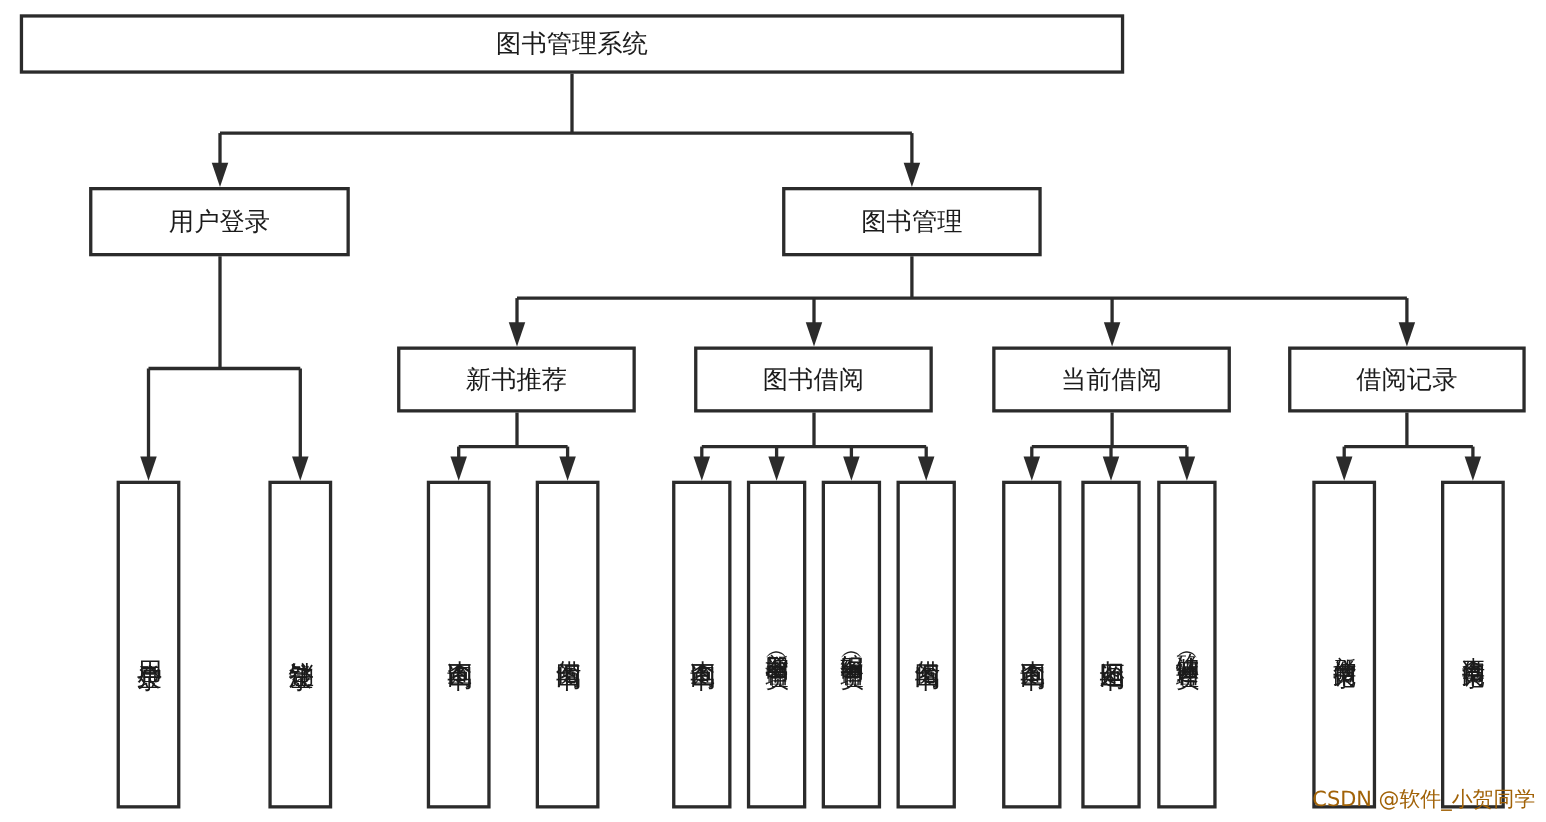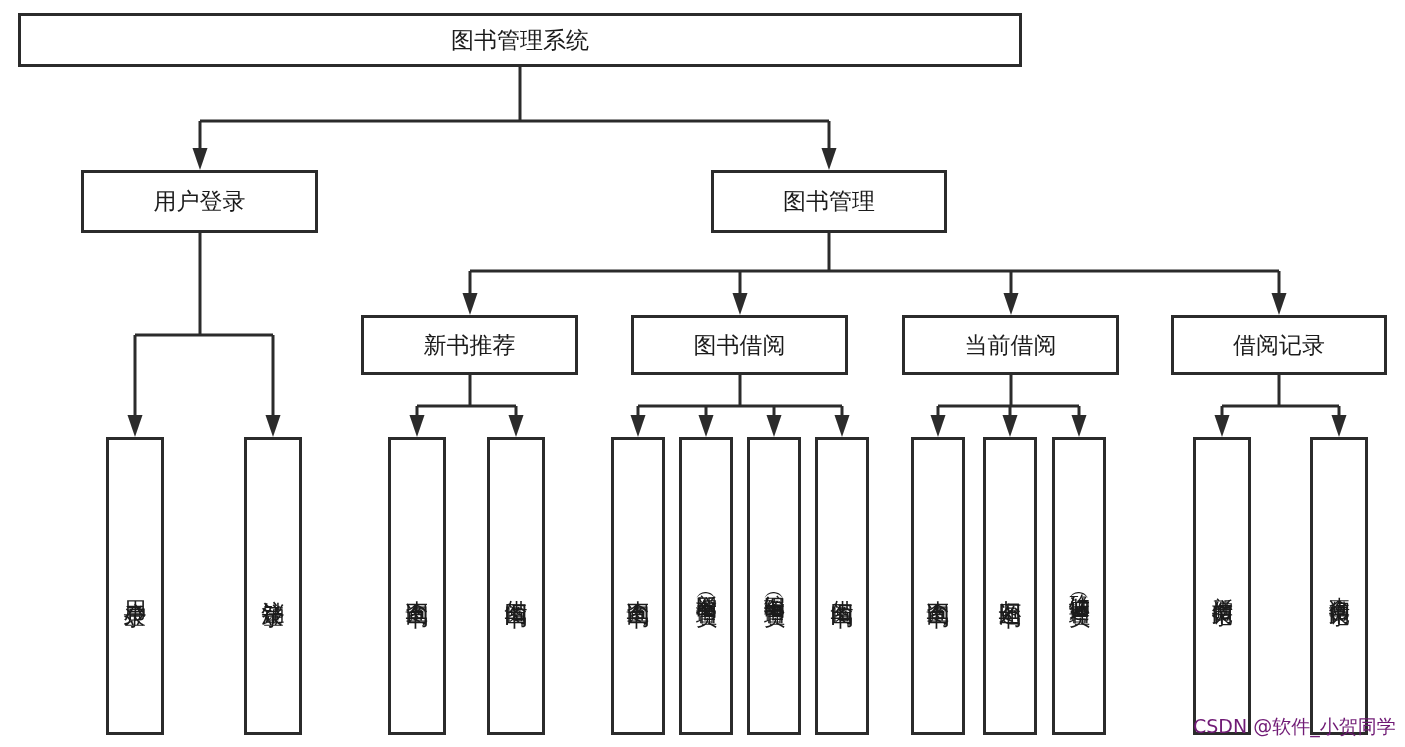--- a/index.html
+++ b/index.html
@@ -67,21 +67,21 @@
     position: absolute;
     display: flex;
     align-items: center;
     justify-content: center;
     pointer-events: none;
   }
   .watermark {
     position: absolute;
     font-family: "DejaVu Sans", "Liberation Sans", sans-serif;
     font-size: 19px;
-    color: #701a75;
+    color: #a16207;
     white-space: nowrap;
     user-select: none;
   }
 </style>
 </head>
 <body>
 
 <div id="diagram-root">
   <svg class="flow" id="flow-svg" viewBox="0 0 1405 747">
       <g>

